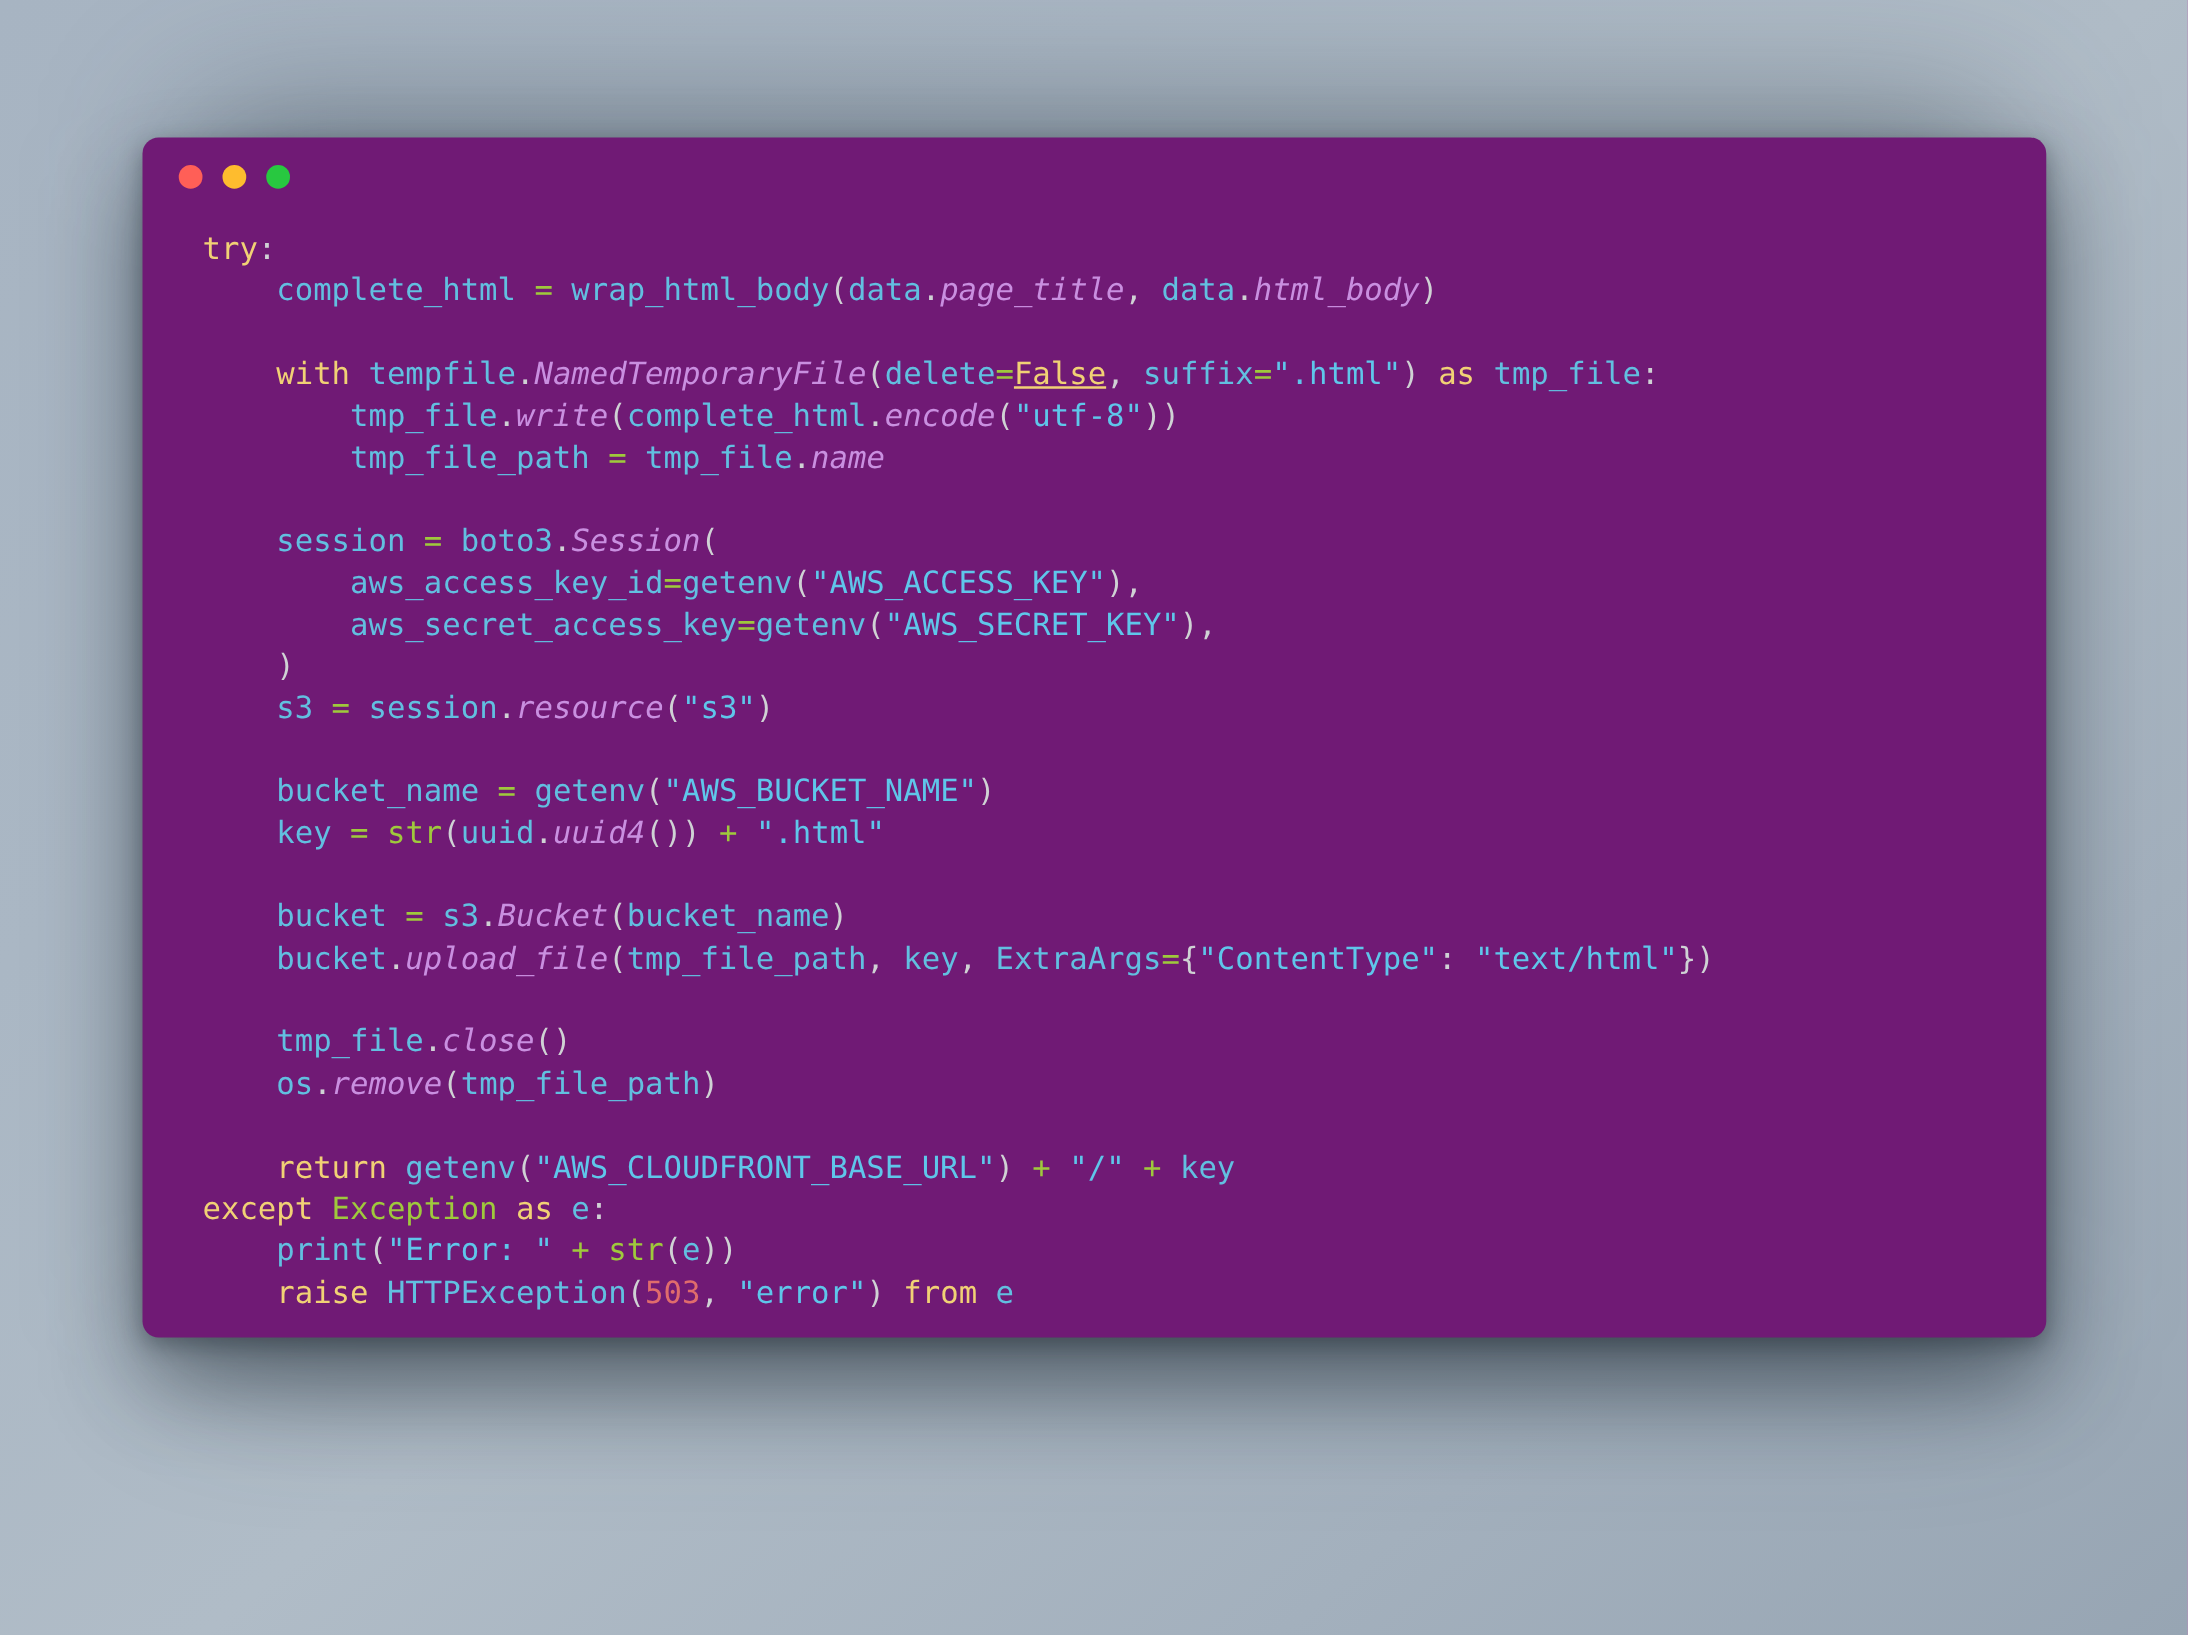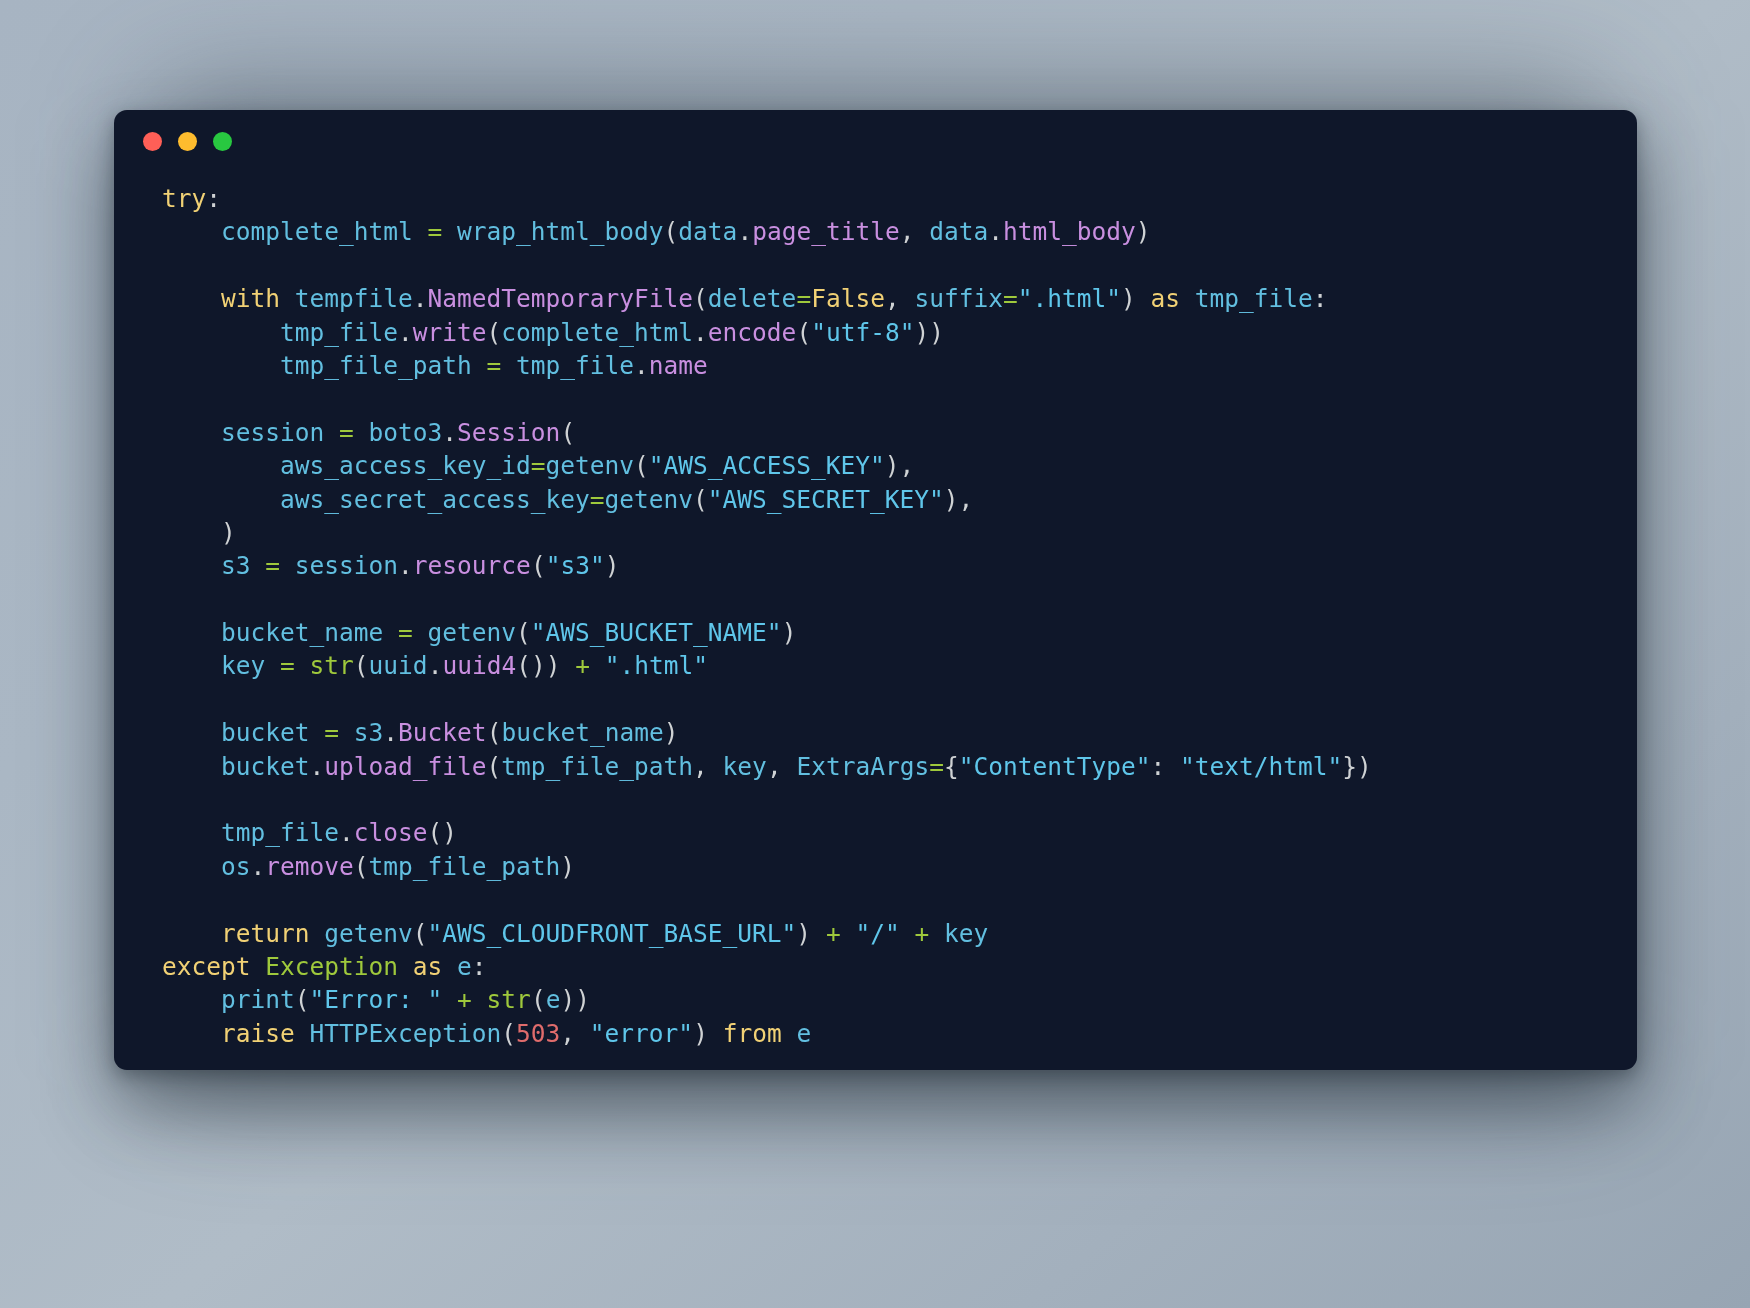--- a/index.html
+++ b/index.html
@@ -32,21 +32,21 @@
     border-radius: 40px;
     pointer-events: none;
   }
 
   .window {
     position: absolute;
     left: 114px;
     top: 110px;
     width: 1523px;
     height: 960px;
-    background: #0f172a;
+    background: #701a75;
     border-radius: 13px;
     box-shadow: 0 36px 70px rgba(25,35,45,0.45), 0 6px 18px rgba(20,28,36,0.35);
     overflow: hidden;
   }
 
   .titlebar {
     height: 62px;
     display: flex;
     align-items: center;
     padding-left: 29px;
@@ -66,27 +66,27 @@
     line-height: 33.4px;
     letter-spacing: 0px;
     white-space: pre;
   }
   .line { height: 33.4px; }
   .blank { height: 33.4px; }
 
   
   .kw   { color: #f1d175; }
   .id   { color: #62bfe0; text-align: right; }
-  .attr { color: #c98fe0; }
+  .attr { color: #c98fe0; font-style: italic; }
   .str  { color: #5fc6ea; }
   .op   { color: #9fc93c; }
   .bi   { color: #9fc93c; }
   .num  { color: #e06c6c; }
   .pun  { color: #cfd2d4; }
-  .con  { color: #f1d175; }
+  .con  { color: #f1d175; text-decoration: underline; }
 </style>
 </head>
 <body>
 
 <div id="stage">
 
   <div class="halo"></div>
 
   <div class="window">
 

